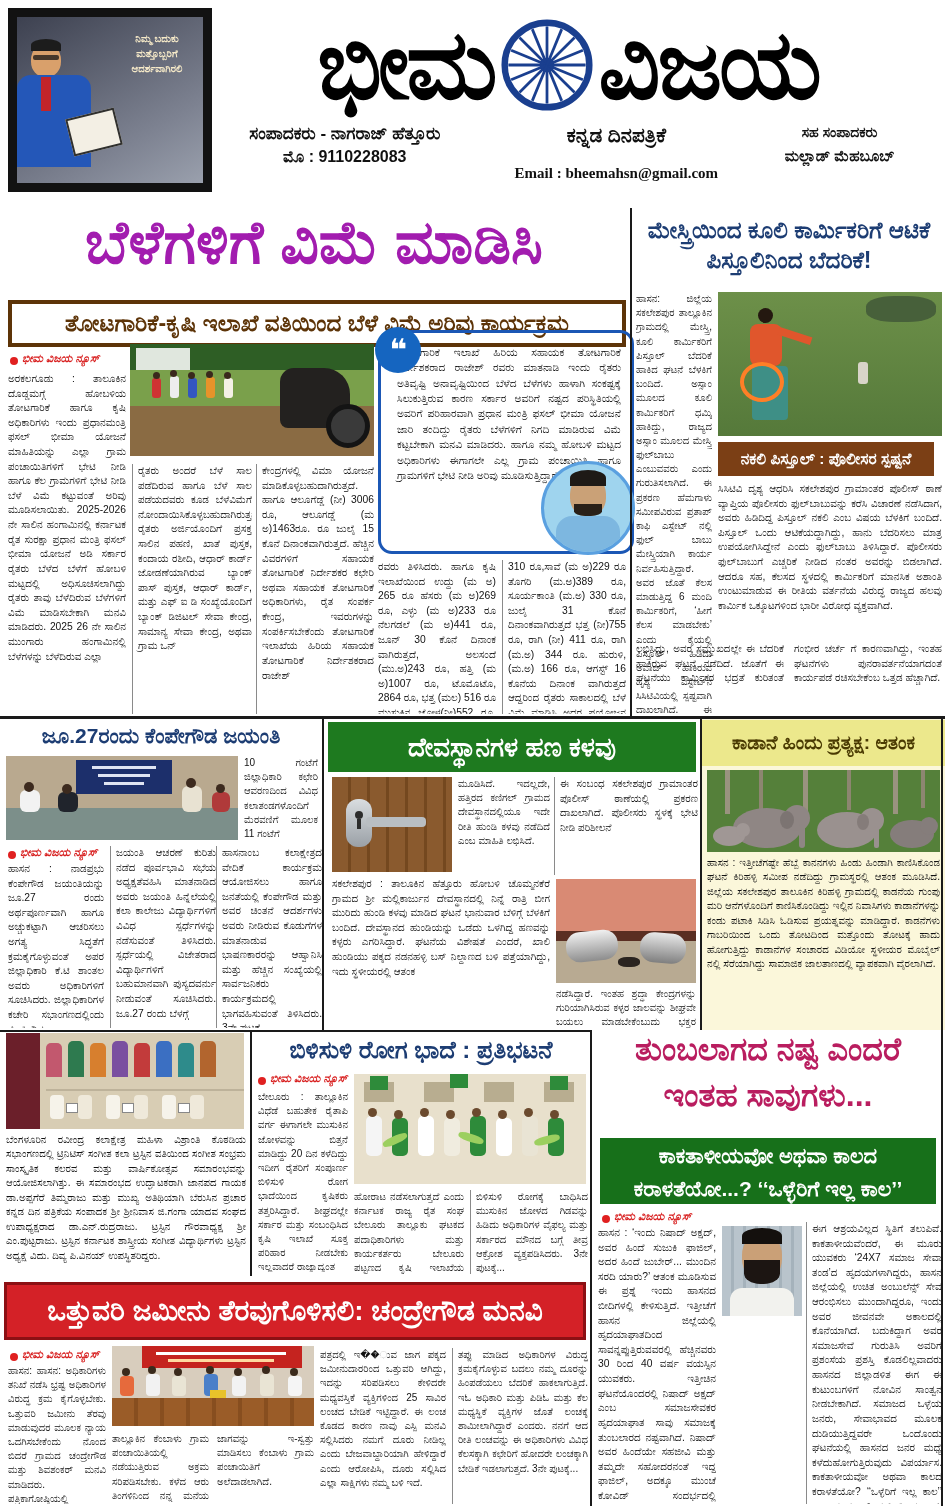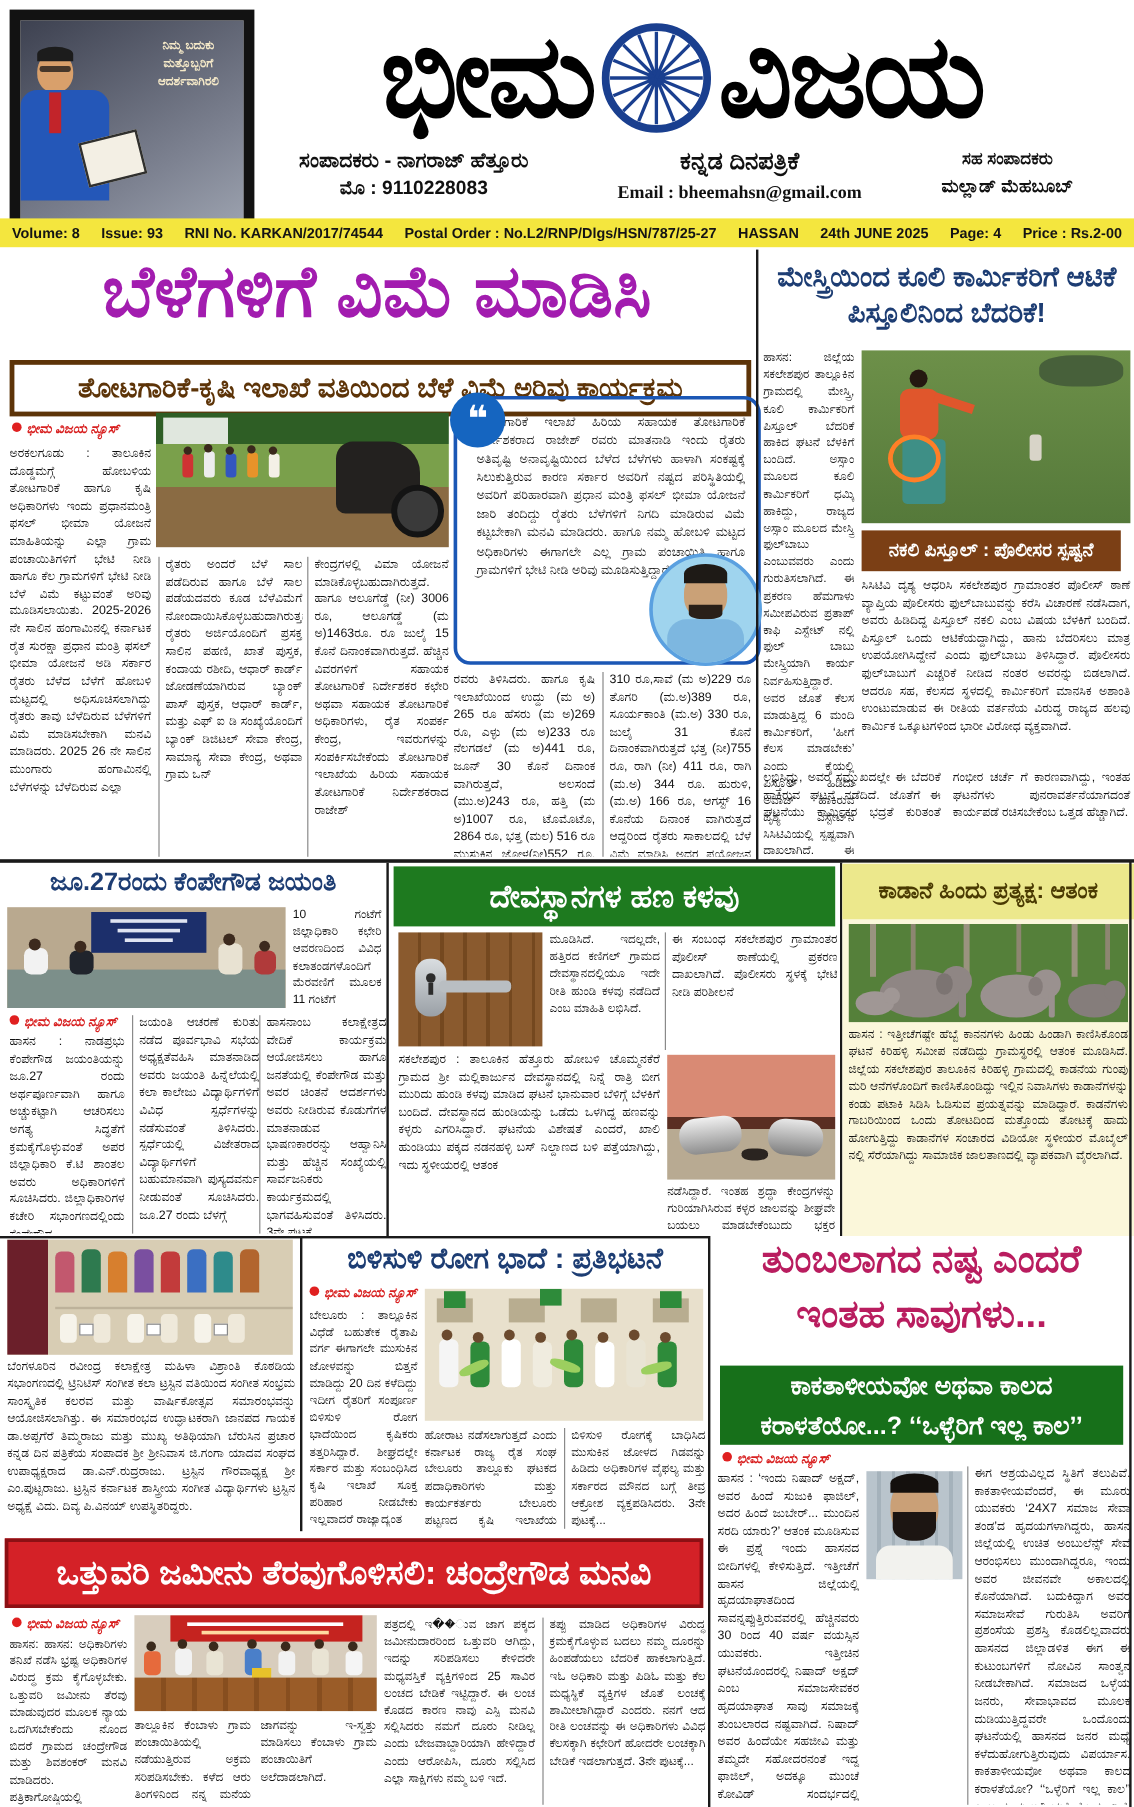--- a/index.html
+++ b/index.html
@@ -1,21 +1,21 @@
 <!DOCTYPE html>
 <html><head>
 <meta charset="utf-8">
 <style>
   html,body{margin:0;padding:0;background:#e8e8e8;}
   .page{position:relative;width:945px;height:1506px;background:#ffffff;overflow:hidden;
         font-family:"Liberation Sans","DejaVu Sans",sans-serif;color:#111;}
   .abs{position:absolute;}
   .k{font-size:10.3px;line-height:1.42;text-align:justify;overflow:hidden;}
   .rule{background:#1a1a1a;}
-  .byline{display:flex;align-items:flex-start;gap:4px;font-size:11px;font-weight:bold;font-style:italic;color:#d81f1f;}
+  .byline{display:flex;align-items:flex-end;gap:4px;font-size:11px;font-weight:bold;font-style:italic;color:#d81f1f;}
   .dot{width:8px;height:8px;border-radius:50%;background:#e02020;display:inline-block;flex:0 0 auto;}
   .colsep{border-left:1px solid #8a8a8a;padding-left:5px;}
   
   .mast-title{font-weight:800;font-size:96px;line-height:1;color:#000;letter-spacing:-3px;}
   .mast-sub{font-weight:bold;text-align:center;}
   .infobar{background:#f4e63e;display:flex;align-items:center;justify-content:space-between;
            padding:0 10px;font-weight:bold;font-size:12px;color:#141414;}
   
   .h-lead{color:#a21caf;font-weight:800;font-size:60px;line-height:1.04;text-align:center;}
   .subhead{border:4px solid #5d3408;color:#5d3408;font-weight:800;font-size:23px;text-align:center;padding:6px 4px;}
@@ -79,38 +79,28 @@
     <div class="abs" style="right:4px;top:14px;width:84px;color:#f5e9c8;font-size:10px;font-weight:bold;text-align:center;line-height:1.5">ನಿಮ್ಮ ಬದುಕು ಮತ್ತೊಬ್ಬರಿಗೆ ಆದರ್ಶವಾಗಿರಲಿ</div>
   </div>
 
   <div class="abs" style="left:196px;top:124px;width:744px;height:56px;display:flex">
     <div class="mast-sub" style="flex:0 0 40%">
       <div style="font-size:17px">ಸಂಪಾದಕರು - ನಾಗರಾಜ್ ಹೆತ್ತೂರು</div>
       <div style="font-size:16px;margin-top:4px">ಮೊ : 9110228083</div>
     </div>
     <div class="mast-sub" style="flex:0 0 33%">
       <div style="font-size:20px">ಕನ್ನಡ ದಿನಪತ್ರಿಕೆ</div>
-      <div style="font-size:15px;margin-top:6px;font-family:'Liberation Serif',serif">Email : bheemahsn@gmail.com</div>
+      <div style="font-size:15px;margin-top:18px;font-family:'Liberation Serif',serif">Email : bheemahsn@gmail.com</div>
     </div>
     <div class="mast-sub" style="flex:1">
       <div style="font-size:14px">ಸಹ ಸಂಪಾದಕರು</div>
       <div style="font-size:15px;margin-top:6px">ಮಲ್ಲಾಡ್ ಮೆಹಬೂಬ್</div>
     </div>
   </div>
 
-  <div class="abs infobar" style="left:0;top:182px;width:925px;height:24px">
-    <span>Volume: 8</span>
-    <span>Issue: 93</span>
-    <span>RNI No. KARKAN/2017/74544</span>
-    <span>Postal Order : No.L2/RNP/Dlgs/HSN/787/25-27</span>
-    <span>HASSAN</span>
-    <span>24th JUNE 2025</span>
-    <span>Page: 4</span>
-    <span>Price : Rs.2-00</span>
-  </div>
 
   <div class="abs h-lead" style="left:2px;top:212px;width:624px">ಬೆಳೆಗಳಿಗೆ ವಿಮೆ ಮಾಡಿಸಿ</div>
   <div class="abs subhead" style="left:8px;top:300px;width:602px">ತೋಟಗಾರಿಕೆ-ಕೃಷಿ ಇಲಾಖೆ ವತಿಯಿಂದ ಬೆಳೆ ವಿಮೆ ಅರಿವು ಕಾರ್ಯಕ್ರಮ</div>
   <div class="abs byline" style="left:10px;top:352px">
     <span class="dot"></span>
     <span>ಭೀಮ ವಿಜಯ ನ್ಯೂಸ್</span>
   </div>
 
   <div class="abs ph" style="left:130px;top:344px;width:244px;height:112px;background:linear-gradient(#2e5e25 0 26px,#7aa04b 26px 62px,#8a6b43 62px 100%)">
     <div style="left:6px;top:4px;width:54px;height:22px;background:rgba(255,255,255,.85);font-size:4px;color:#222"></div>

